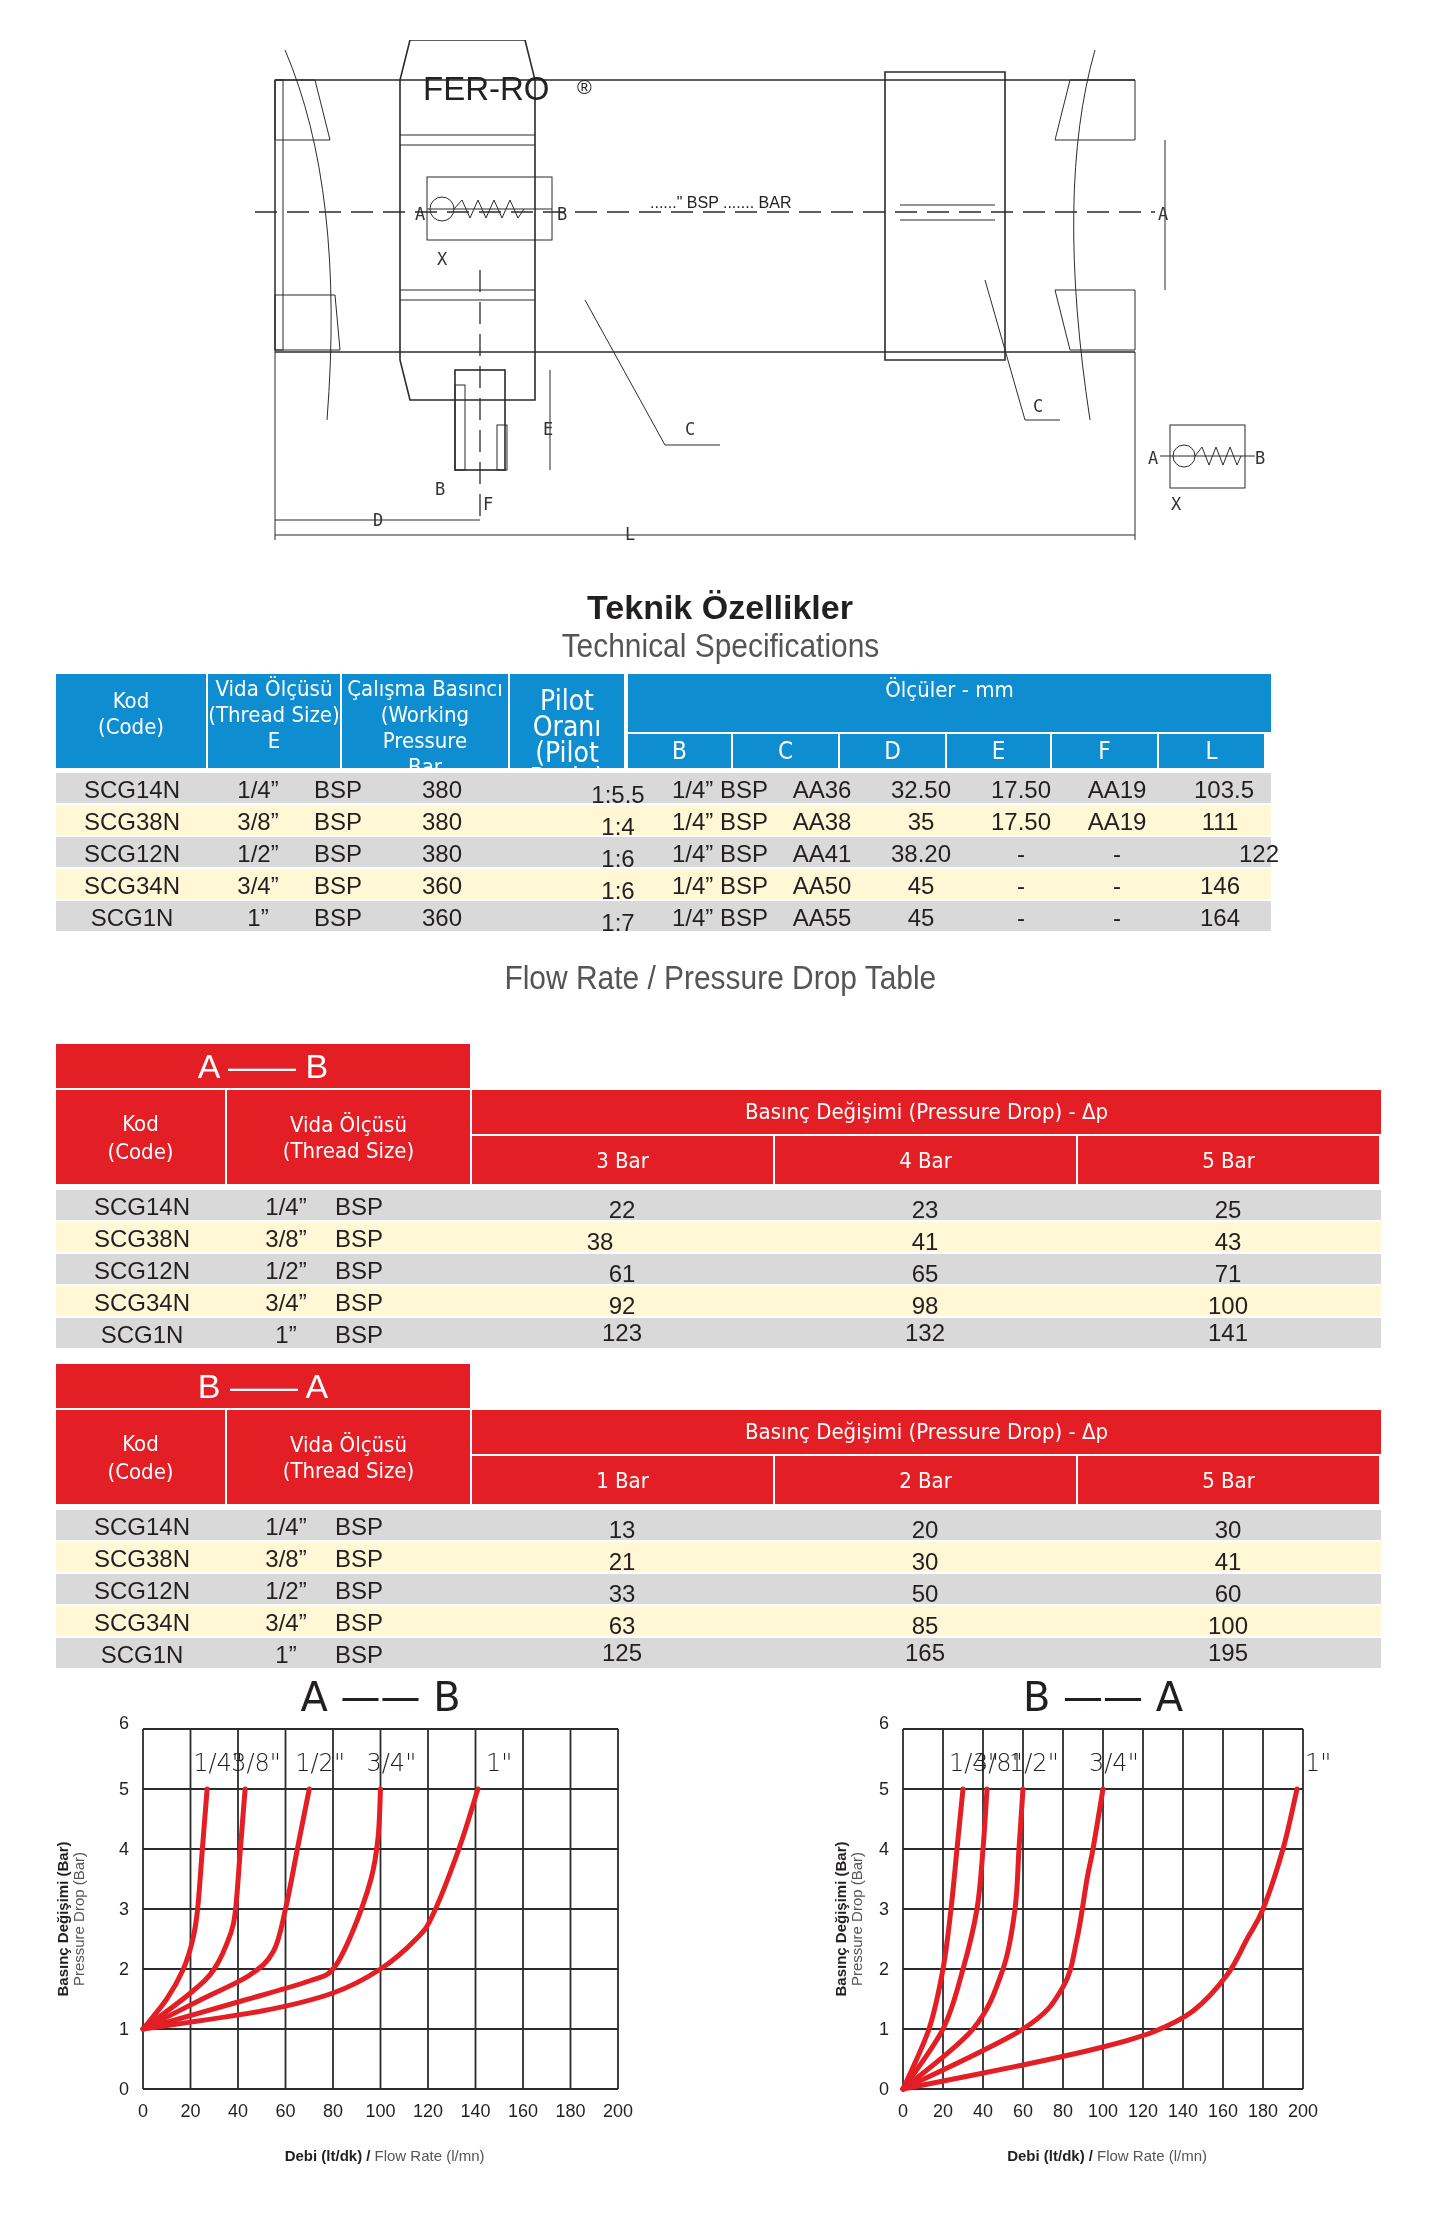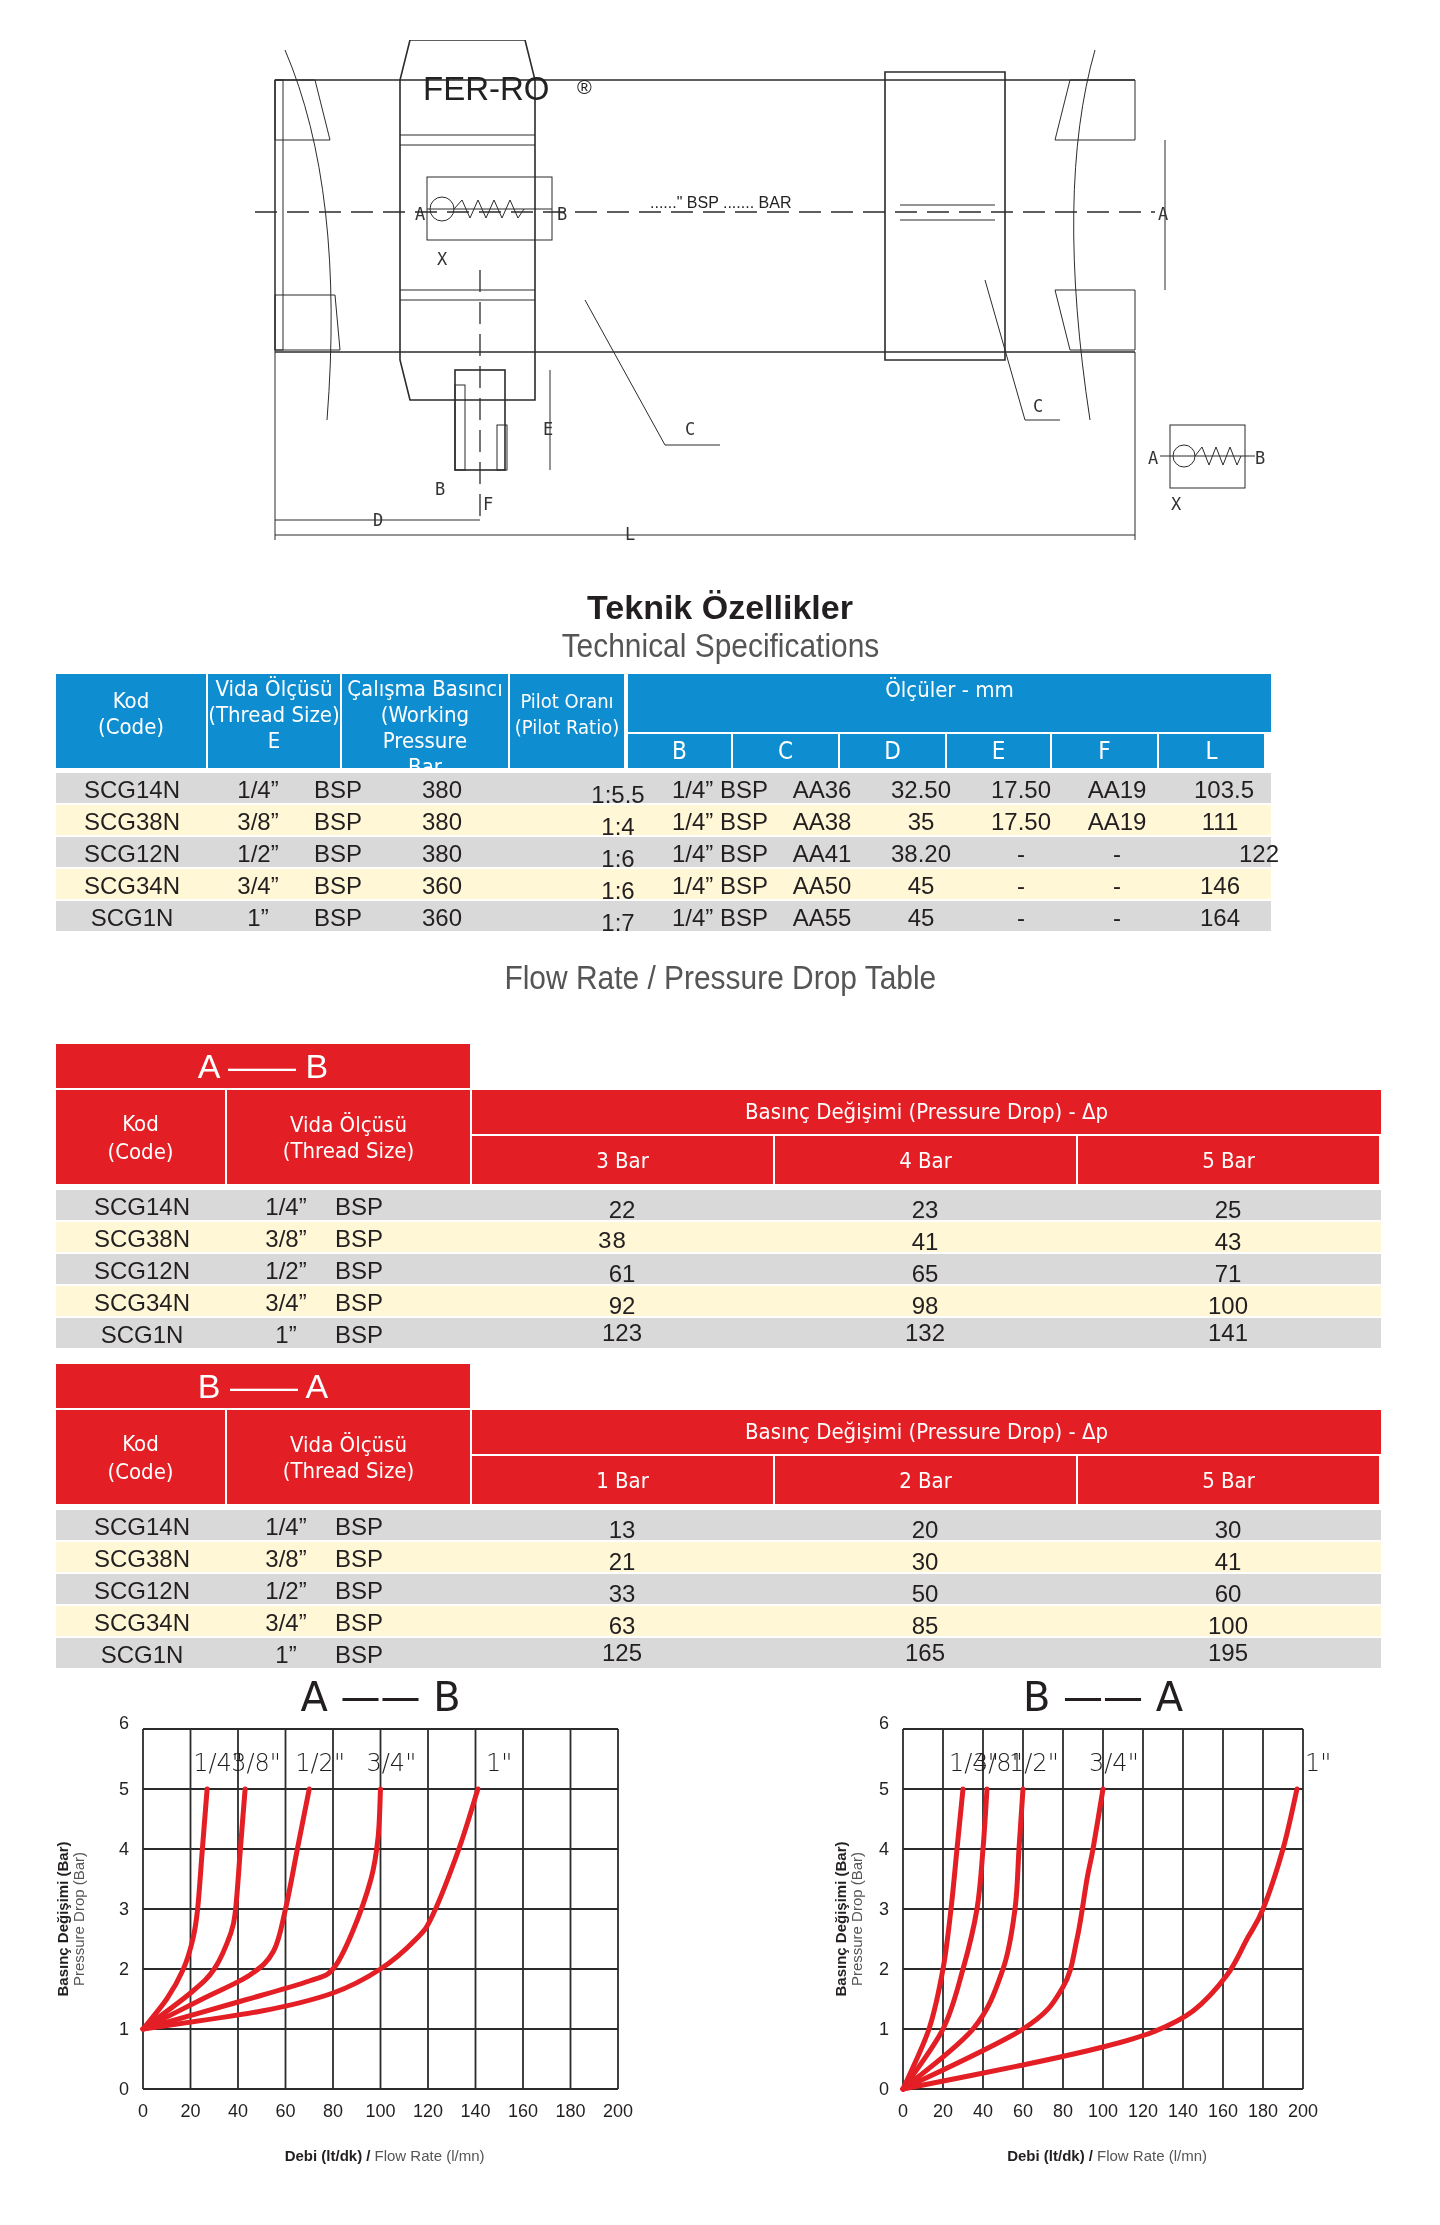--- a/index.html
+++ b/index.html
@@ -138,21 +138,21 @@
     <div class="hcell" style="left: 208px; top: 674px; width: 132px; height: 94px; padding-top: 2px; font-size: 22px;">
       <div>Vida Ölçüsü</div>
       <div>(Thread Size)</div>
       <div>E</div>
     </div>
     <div class="hcell" style="left: 342px; top: 674px; width: 166px; height: 94px; padding-top: 2px; font-size: 22px;">
       <div>Çalışma Basıncı</div>
       <div>(Working Pressure</div>
       <div>Bar</div>
     </div>
-    <div class="hcell" style="left: 510px; top: 674px; width: 114px; height: 94px; padding-top: 14px; font-size: 20px;">
+    <div class="hcell" style="left: 510px; top: 674px; width: 114px; height: 94px; padding-top: 14px; font-size: 28px;">
       <div>Pilot Oranı</div>
       <div>(Pilot Ratio)</div>
     </div>
     <div class="hcell" style="left: 628px; top: 674px; width: 643px; height: 58px; padding-top: 4px; line-height: 24px;">
       <div style="">Ölçüler - mm</div>
     </div>
     <div class="hcell" style="left: 628px; top: 734px; width: 103px; height: 34px; line-height: 34px; font-size: 24px;">B</div>
     <div class="hcell" style="left: 733px; top: 734px; width: 105px; height: 34px; line-height: 34px; font-size: 24px;">C</div>
     <div class="hcell" style="left: 840px; top: 734px; width: 105px; height: 34px; line-height: 34px; font-size: 24px;">D</div>
     <div class="hcell" style="left: 947px; top: 734px; width: 103px; height: 34px; line-height: 34px; font-size: 24px;">E</div>
@@ -251,21 +251,21 @@
         <div class="cell" style="left: 200px; width: 60px;">1/4”</div>
         <div class="cell" style="left: 268px; width: 70px;">BSP</div>
         <div class="cell" style="left: 466px; width: 200px; top: 3px;">22</div>
         <div class="cell" style="left: 769px; width: 200px; top: 3px;">23</div>
         <div class="cell" style="left: 1072px; width: 200px; top: 3px;">25</div>
       </div>
       <div class="rrow y" style="top: 1222px;">
         <div class="cell" style="left: 26px; width: 120px;">SCG38N</div>
         <div class="cell" style="left: 200px; width: 60px;">3/8”</div>
         <div class="cell" style="left: 268px; width: 70px;">BSP</div>
-        <div class="cell" style="left: 456px; width: 200px; top: 3px; font-family: Liberation Mono, monospace;">38</div>
+        <div class="cell" style="left: 444px; width: 200px; top: 3px;">38</div>
         <div class="cell" style="left: 769px; width: 200px; top: 3px;">41</div>
         <div class="cell" style="left: 1072px; width: 200px; top: 3px;">43</div>
       </div>
       <div class="rrow g" style="top: 1254px;">
         <div class="cell" style="left: 26px; width: 120px;">SCG12N</div>
         <div class="cell" style="left: 200px; width: 60px;">1/2”</div>
         <div class="cell" style="left: 268px; width: 70px;">BSP</div>
         <div class="cell" style="left: 466px; width: 200px; top: 3px;">61</div>
         <div class="cell" style="left: 769px; width: 200px; top: 3px;">65</div>
         <div class="cell" style="left: 1072px; width: 200px; top: 3px;">71</div>

